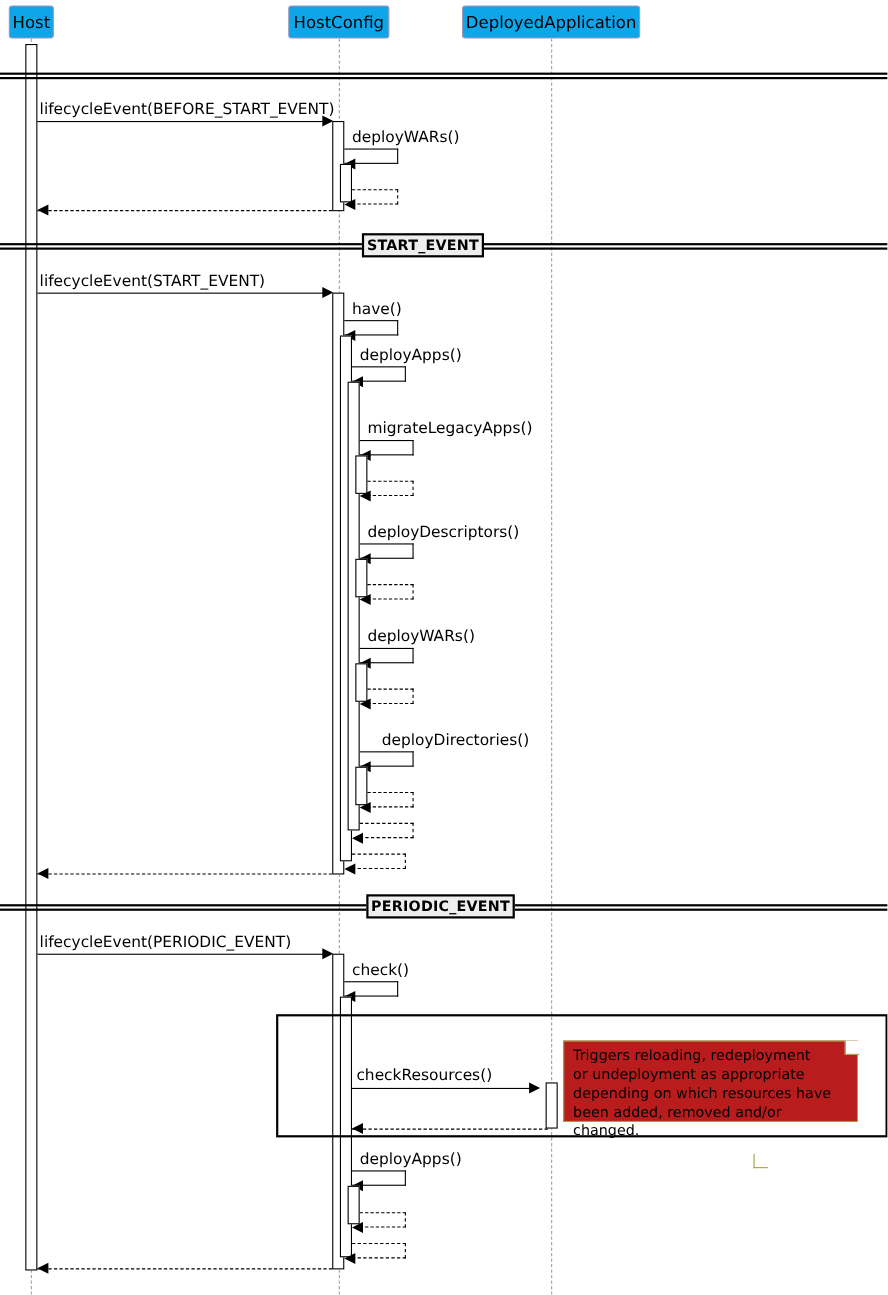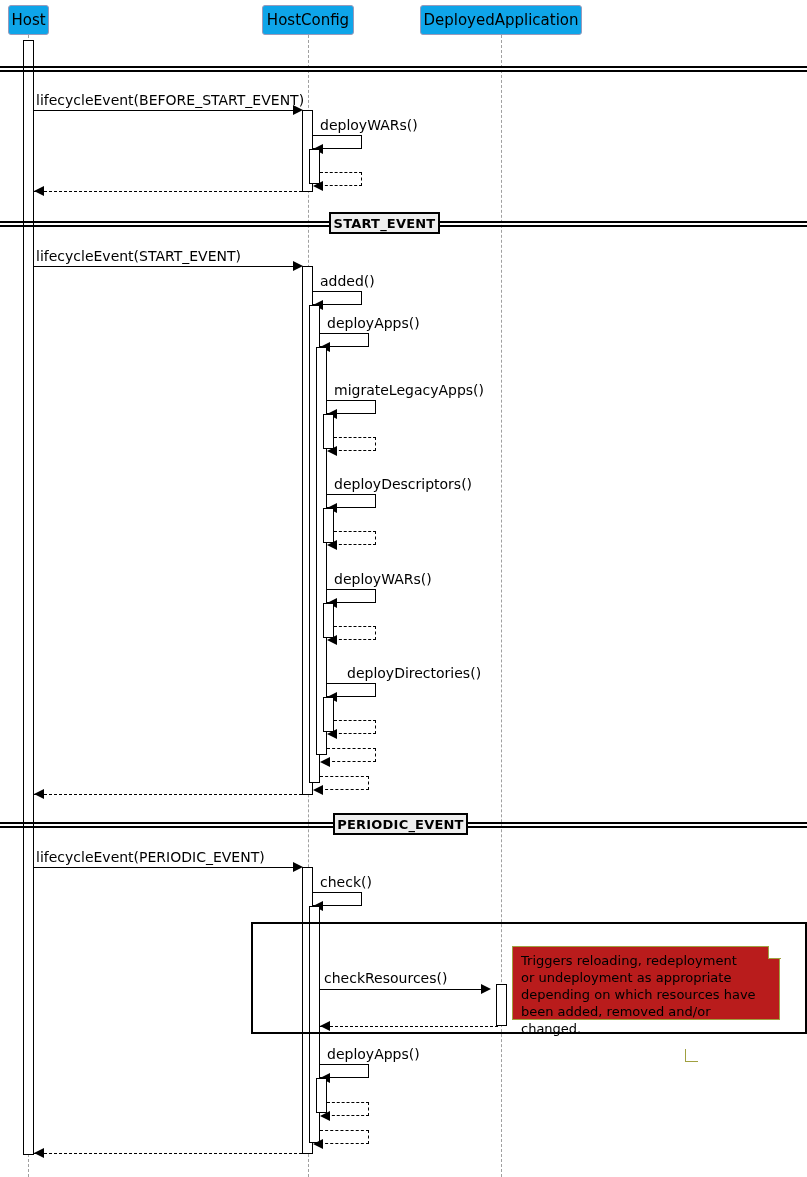--- a/index.html
+++ b/index.html
@@ -219,21 +219,21 @@
   <div class="divider-rule" style="top:221px;"></div>
   <div class="divider-rule" style="top:225px;"></div>
   <div class="divider-box" style="left:329px; top:212px; width:111px;">START_EVENT</div>
 
   <div class="msglabel" style="left:36px; top:249px;">lifecycleEvent(START_EVENT)</div>
   <div class="msgline" style="left:34px; top:266px; width:264px;"></div>
   <div class="arrowhead-r" style="left:293px; top:261px;"></div>
 
   <div class="activation" style="left:302px; top:266px; width:11px; height:529px;"></div>
 
-  <div class="msglabel" style="left:320px; top:274px;">added()</div>
+  <div class="msglabel" style="left:320px; top:274px;">have()</div>
   <div class="selfloop" style="left:313px; top:291px; width:49px; height:14px;"></div>
   <div class="arrowhead-l" style="left:313px; top:300px;"></div>
   <div class="activation" style="left:309px; top:305px; width:11px; height:478px;"></div>
 
   <div class="msglabel" style="left:327px; top:316px;">deployApps()</div>
   <div class="selfloop" style="left:320px; top:333px; width:49px; height:14px;"></div>
   <div class="arrowhead-l" style="left:320px; top:342px;"></div>
   <div class="activation" style="left:316px; top:347px; width:11px; height:408px;"></div>
 
   <div class="msglabel" style="left:334px; top:383px;">migrateLegacyApps()</div>

